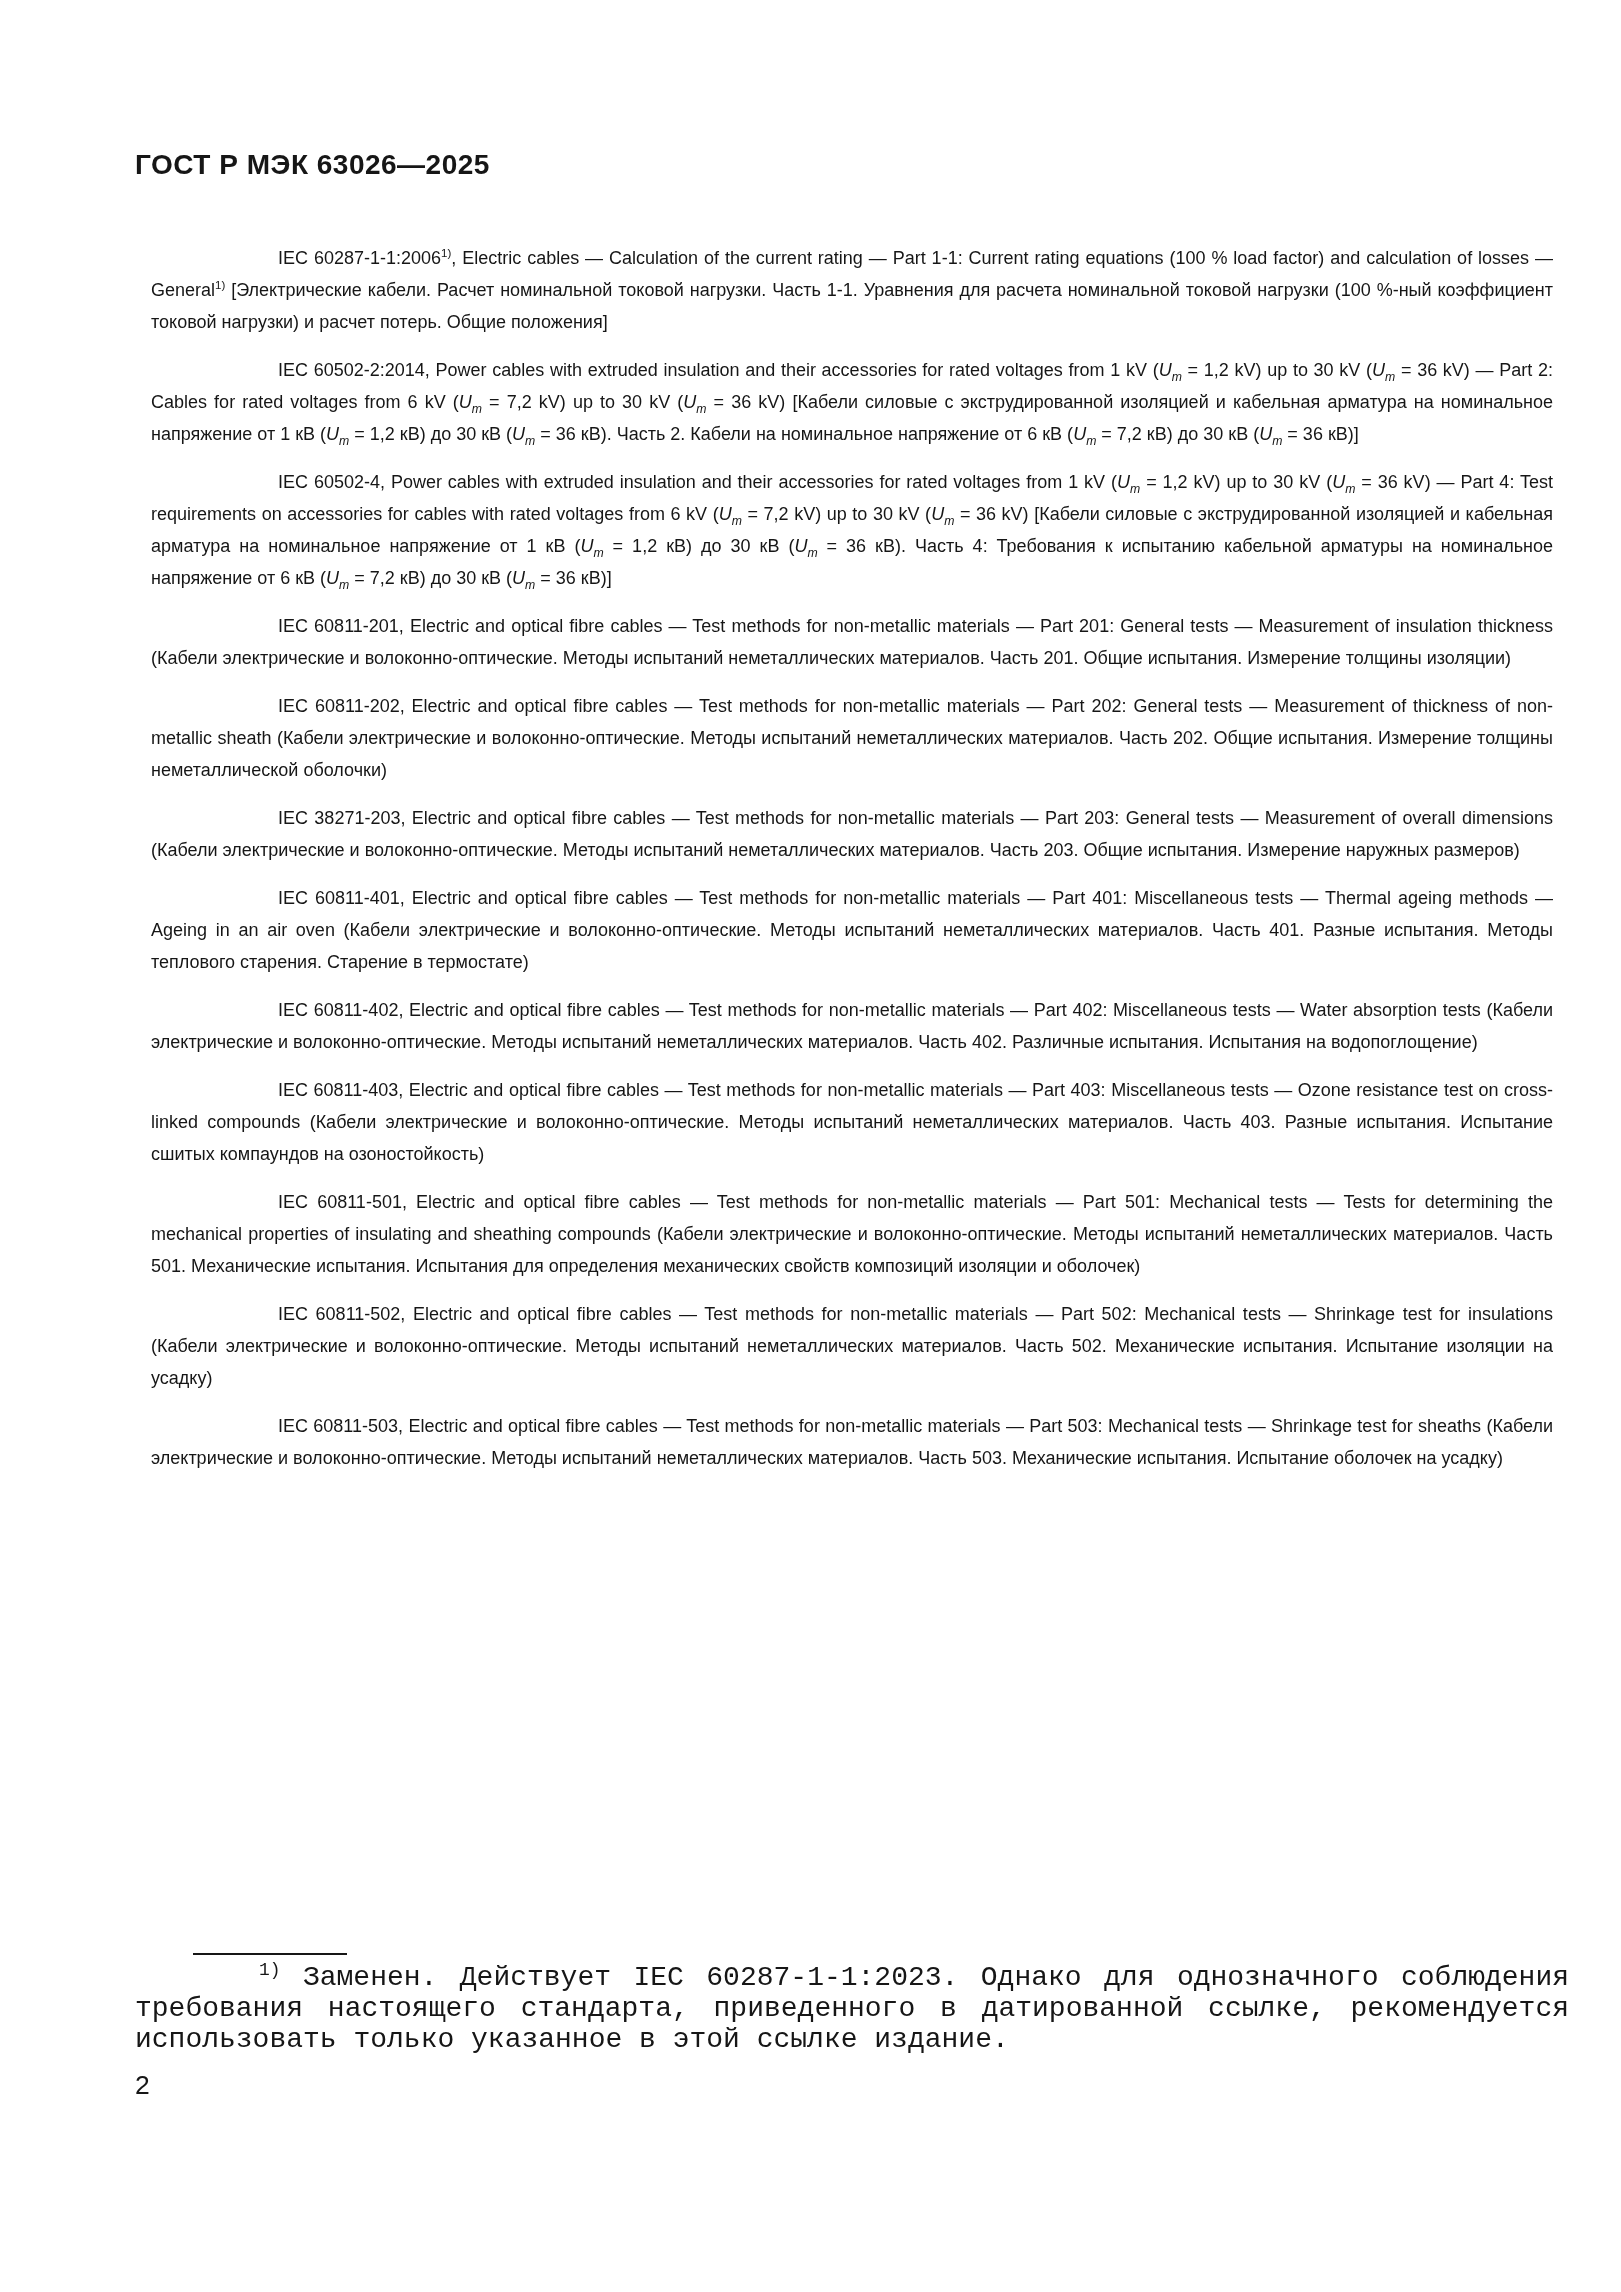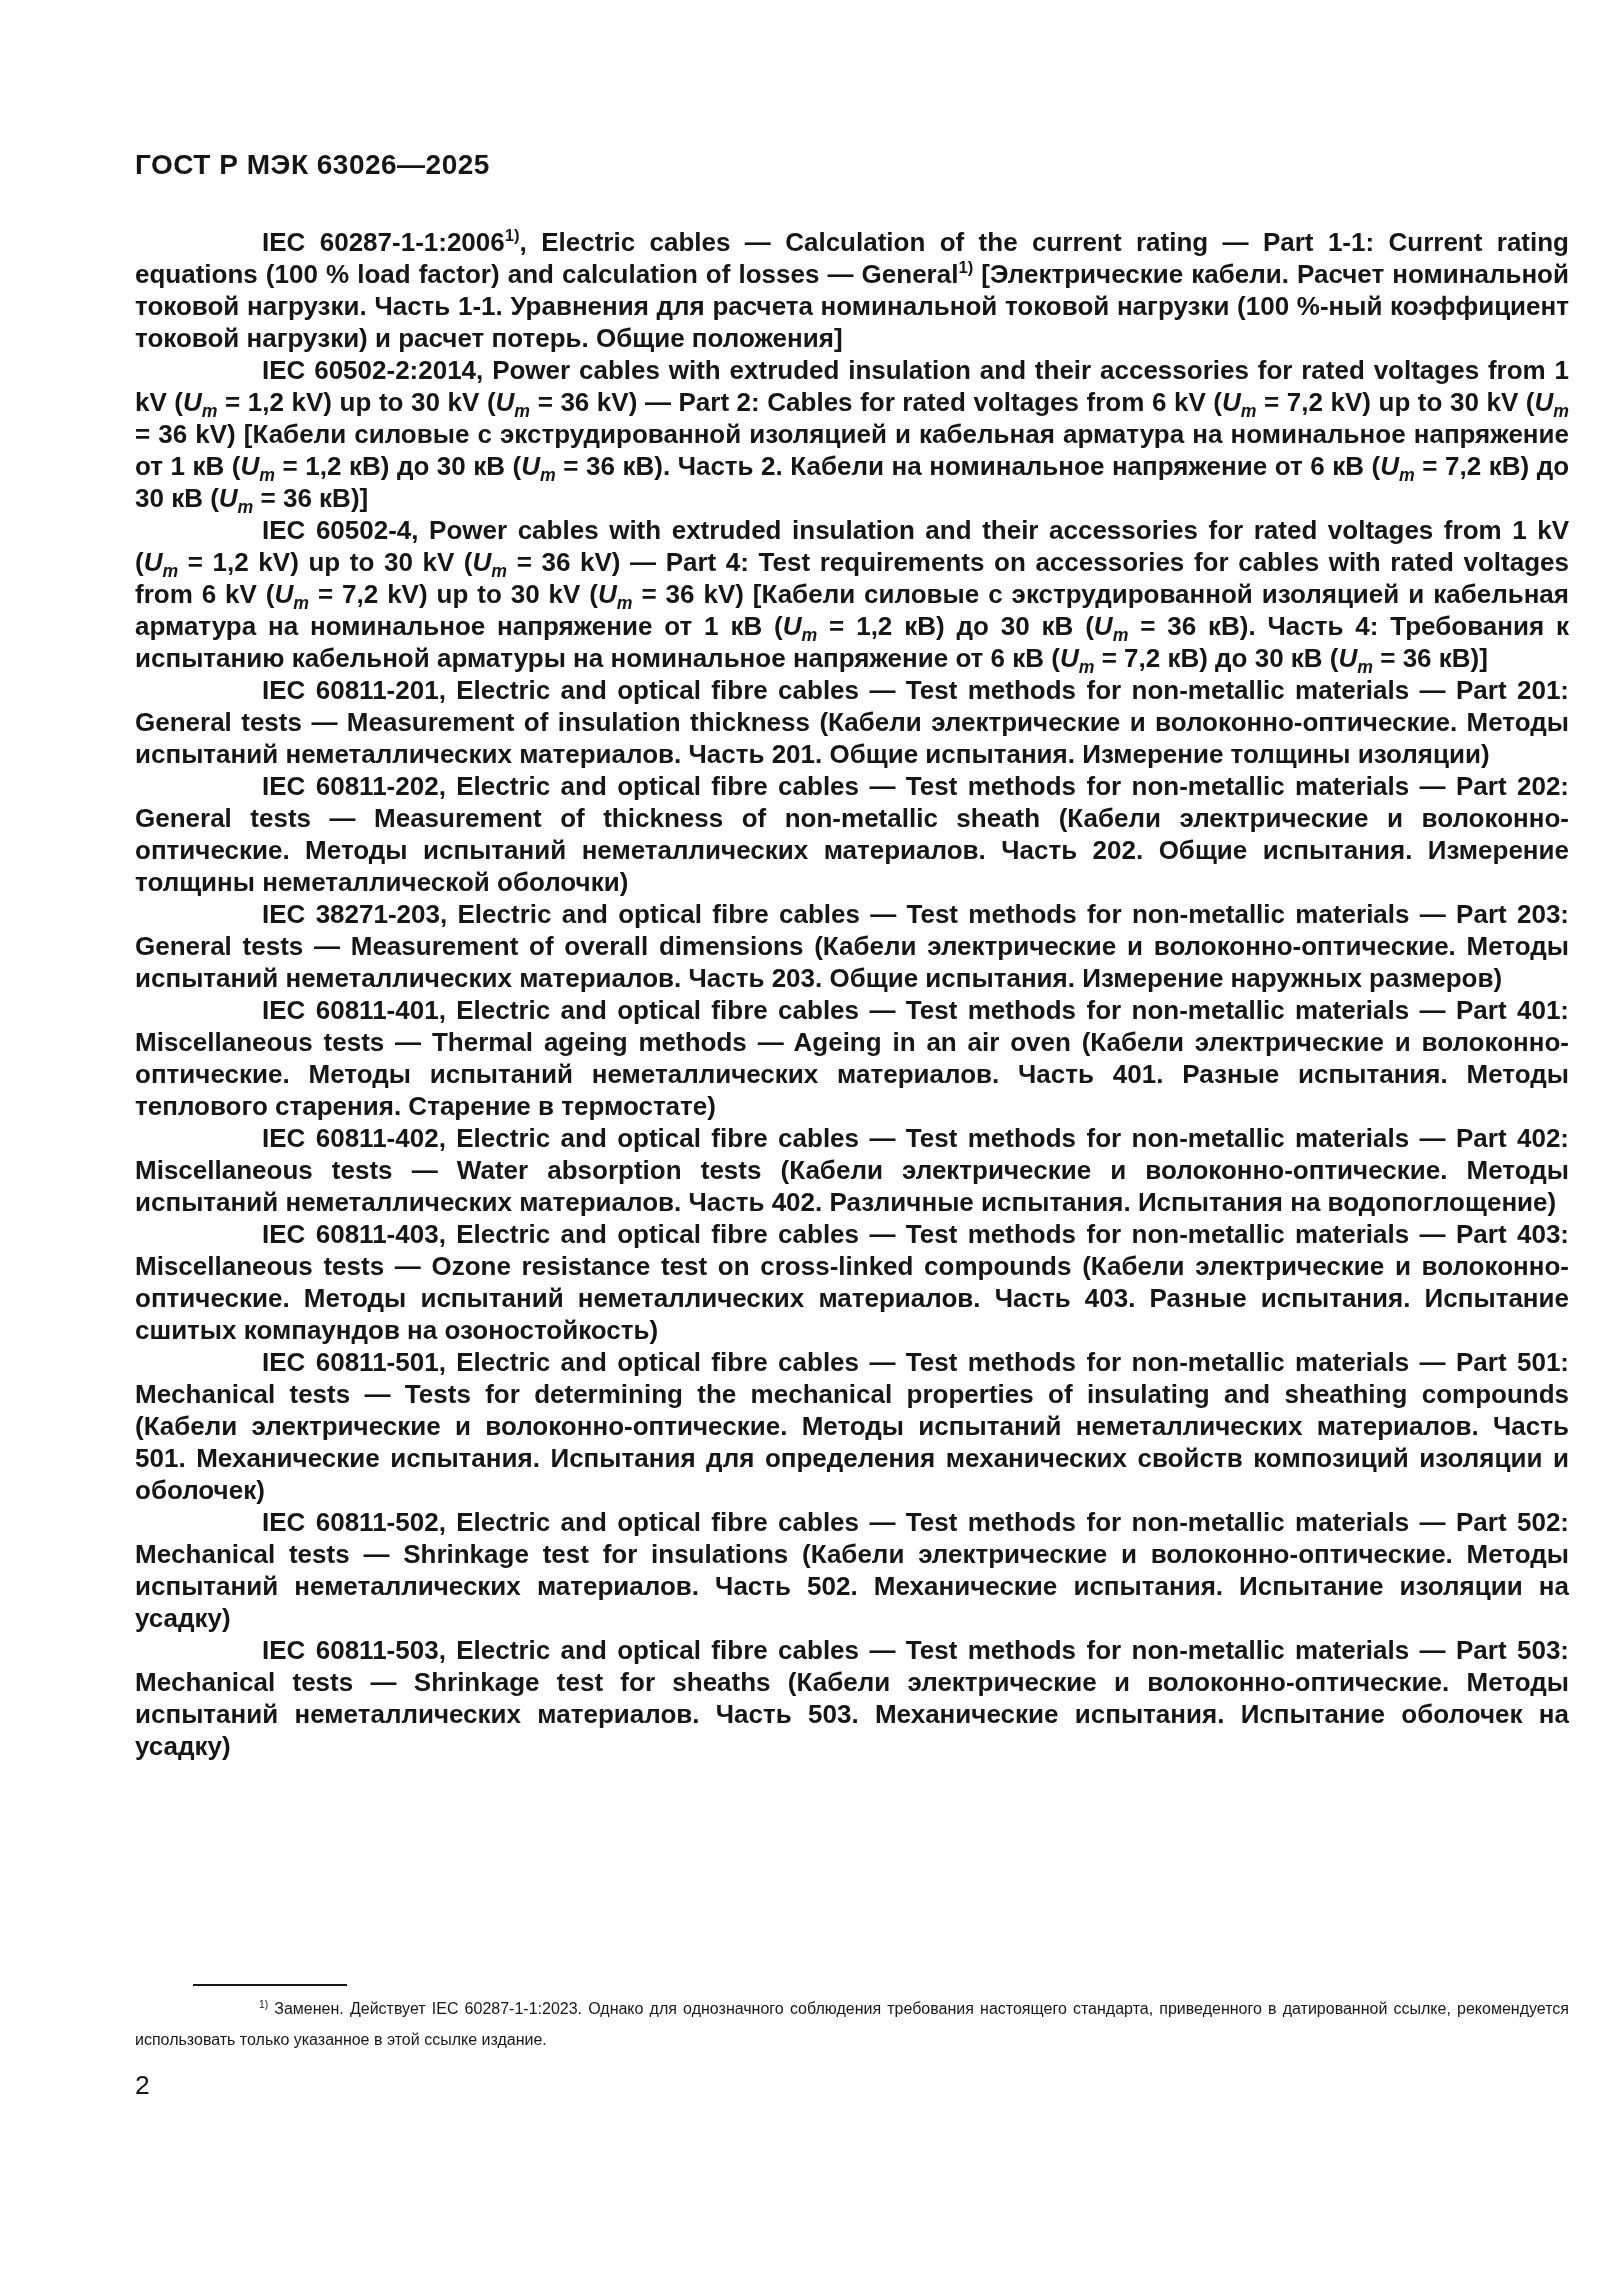--- a/index.html
+++ b/index.html
@@ -24,48 +24,48 @@
     font-size: 28px;
     font-weight: 700;
     line-height: 35px;
     margin: 0 0 44px 0;
     letter-spacing: 0.5px;
   }
   .body-block {
     width: 100%;
   }
   .ref {
-    font-size: 26px;
+    font-size: 18px;
     line-height: 32px;
-    margin: 0;
+    margin: 16px;
     text-align: justify;
     text-indent: 127px;
-    font-weight: bold;
   }
   sup, sub { line-height: 0; }
   sup { font-size: 64%; }
   sub { font-size: 68%; }
   .it { font-style: italic; }
   .footer-block {
     margin-top: auto;
   }
   .fn-rule {
     width: 154px;
     margin-left: 58px;
     border: 0;
     border-top: 2.9px solid #161616;
     margin-top: 0;
     margin-bottom: 6.9px;
   }
   .footnote {
-    font-size: 16px;
+    font-size: 28px;
     line-height: 31px;
     margin: 0;
     text-align: justify;
     text-indent: 124px;
+    font-family: Liberation Mono, monospace;
   }
   .page-number {
     font-size: 26.5px;
     line-height: 32px;
     margin-top: 13.7px;
   }
 </style>
 </head>
 <body>
 

